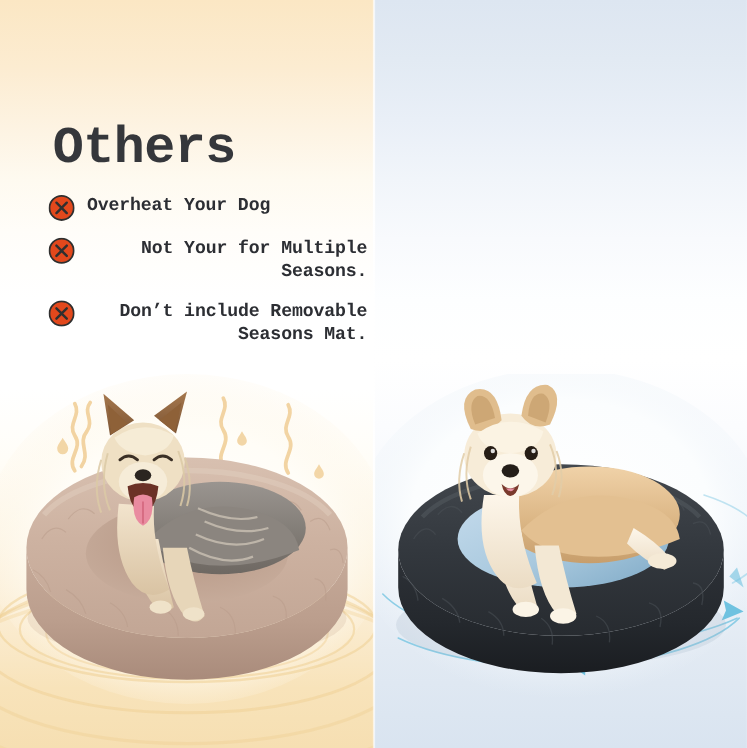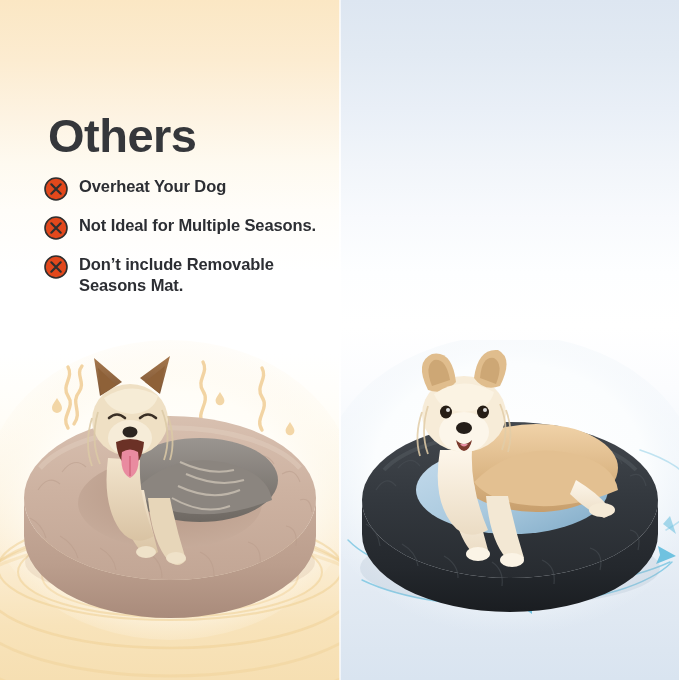--- a/index.html
+++ b/index.html
@@ -1,21 +1,21 @@
 <!DOCTYPE html>
 <html><head>
 <meta charset="utf-8">
 <style>
   * { margin:0; padding:0; box-sizing:border-box; }
   html, body {
     width:679px; height:680px;
     font-family:"Liberation Sans", sans-serif;
     overflow:hidden; background:#ffffff;
   }
-  .comparison { position:relative; width:679px; height:680px; display:flex; }
+  .comparison { position:relative; width:679px; height:680px; display:flex;font-family:Liberation Mono, monospace; }
 
   
   .panel { position:relative; width:339.5px; height:680px; overflow:hidden; }
   .panel-left {
     background:
       linear-gradient(to bottom,
         #fbe7c4 0%,
         #fcecd1 9%,
         #fdf3e2 17%,
         #fefaf0 24%,
@@ -53,21 +53,21 @@
     color:#35373b;
     letter-spacing:-0.5px;
     line-height:1;
   }
   .heading-left  { left:48px; top:112px; }
 
   
   .bullets { position:absolute; }
   .bullets-left  { left:44px;  top:176px; width:290px; }
 
-  .bullet-row { display:flex; align-items:flex-start; margin-bottom:14px; }
+  .bullet-row { display:flex; align-items:flex-start; margin-bottom:14px;text-align:right; }
 
   .bullet-icon { flex:0 0 auto; width:24px; height:24px; margin-right:11px; margin-top:1px; }
 
   .bullet-text {
     font-size:16.5px;
     font-weight:bold;
     color:#2c2e33;
     line-height:1.30;
     letter-spacing:-0.1px;
   }
@@ -249,21 +249,21 @@
       </div>
 
       <div class="bullet-row">
         <span class="bullet-icon">
           <svg width="24" height="24" viewBox="0 0 24 24">
             <circle cx="12" cy="12" r="11" fill="#e2481c"></circle>
             <circle cx="12" cy="12" r="11" fill="none" stroke="#2f2f2f" stroke-width="1.6"></circle>
             <path d="M7.3 7.3 L16.7 16.7 M16.7 7.3 L7.3 16.7" stroke="#2f2f2f" stroke-width="2.2" stroke-linecap="round"></path>
           </svg>
         </span>
-        <span class="bullet-text">Not Ideal for Multiple Seasons.</span>
+        <span class="bullet-text">Not Your for Multiple Seasons.</span>
       </div>
 
       <div class="bullet-row">
         <span class="bullet-icon">
           <svg width="24" height="24" viewBox="0 0 24 24">
             <circle cx="12" cy="12" r="11" fill="#e2481c"></circle>
             <circle cx="12" cy="12" r="11" fill="none" stroke="#2f2f2f" stroke-width="1.6"></circle>
             <path d="M7.3 7.3 L16.7 16.7 M16.7 7.3 L7.3 16.7" stroke="#2f2f2f" stroke-width="2.2" stroke-linecap="round"></path>
           </svg>
         </span>

